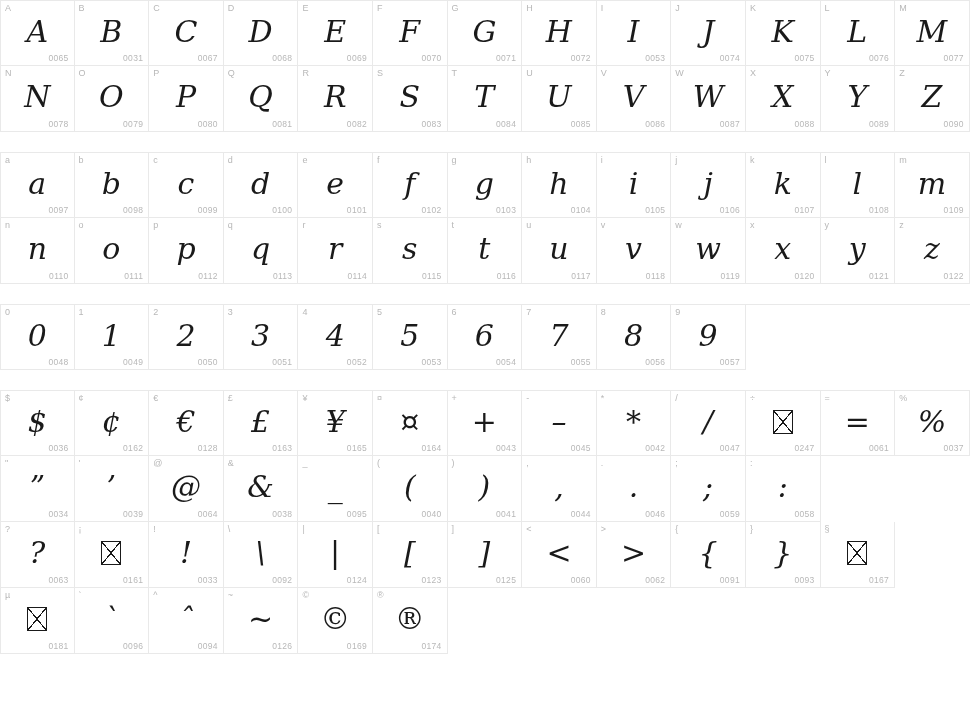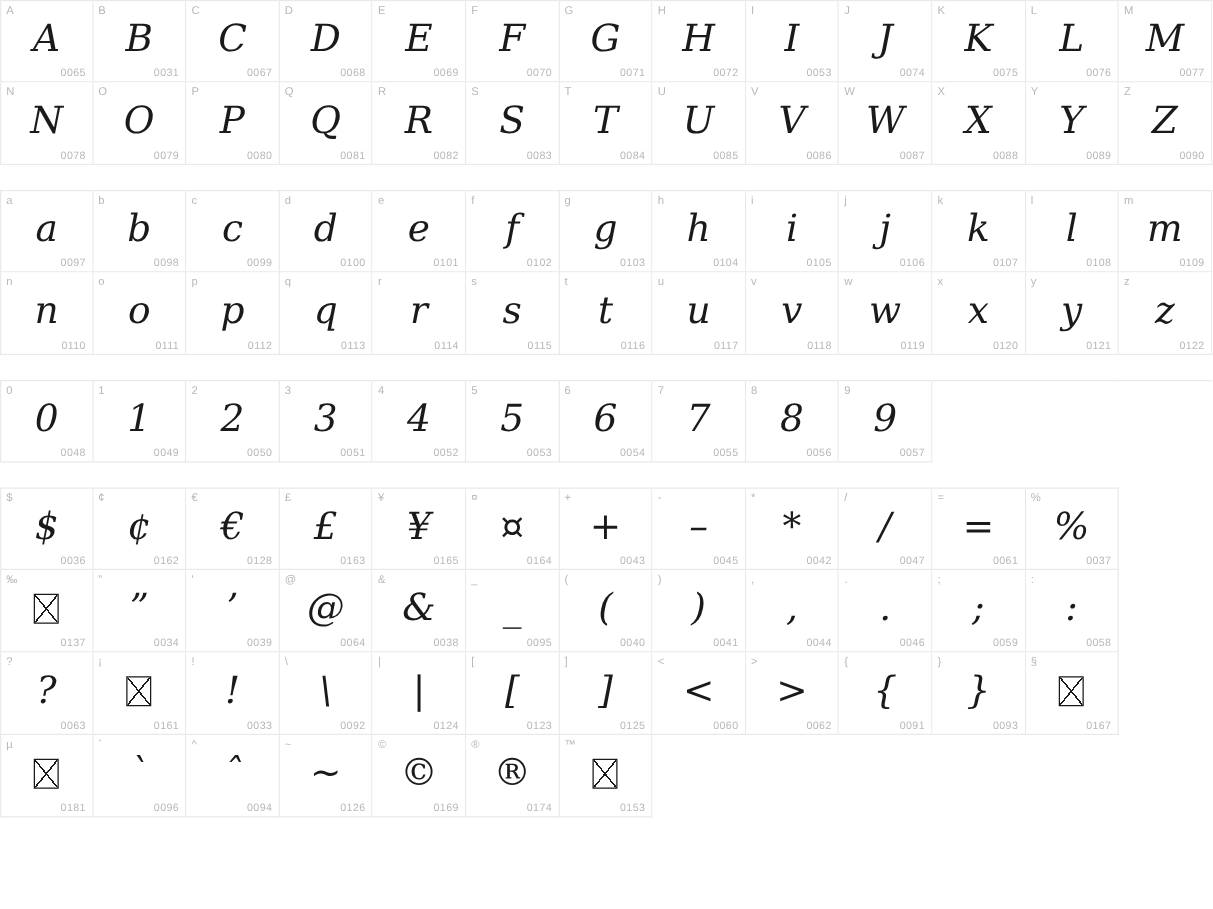--- a/index.html
+++ b/index.html
@@ -479,37 +479,37 @@
           <div class="char-label">*</div>
           <div class="glyph">*</div>
           <div class="code-label">0042</div>
         </div>
         <div class="glyph-cell">
           <div class="char-label">/</div>
           <div class="glyph">/</div>
           <div class="code-label">0047</div>
         </div>
         <div class="glyph-cell">
+          <div class="char-label">÷</div>
+          <div class="glyph notdef"></div>
+          <div class="code-label">0247</div>
+        </div>
+        <div class="glyph-cell">
           <div class="char-label">=</div>
           <div class="glyph">=</div>
           <div class="code-label">0061</div>
         </div>
         <div class="glyph-cell">
           <div class="char-label">%</div>
           <div class="glyph">%</div>
           <div class="code-label">0037</div>
         </div>
       </div>
       <div class="glyph-row">
         <div class="glyph-cell">
-          <div class="char-label">‰</div>
-          <div class="glyph notdef"></div>
-          <div class="code-label">0137</div>
-        </div>
-        <div class="glyph-cell">
           <div class="char-label">"</div>
           <div class="glyph">”</div>
           <div class="code-label">0034</div>
         </div>
         <div class="glyph-cell">
           <div class="char-label">'</div>
           <div class="glyph">’</div>
           <div class="code-label">0039</div>
         </div>
         <div class="glyph-cell">
@@ -643,25 +643,20 @@
         </div>
         <div class="glyph-cell">
           <div class="char-label">©</div>
           <div class="glyph">©</div>
           <div class="code-label">0169</div>
         </div>
         <div class="glyph-cell">
           <div class="char-label">®</div>
           <div class="glyph">®</div>
           <div class="code-label">0174</div>
-        </div>
-        <div class="glyph-cell">
-          <div class="char-label">™</div>
-          <div class="glyph notdef"></div>
-          <div class="code-label">0153</div>
         </div>
         <div class="glyph-cell" style="border-right: none; border-bottom: none;"></div>
         <div class="glyph-cell" style="border-right: none; border-bottom: none;"></div>
         <div class="glyph-cell" style="border-right: none; border-bottom: none;"></div>
         <div class="glyph-cell" style="border-right: none; border-bottom: none;"></div>
         <div class="glyph-cell" style="border-right: none; border-bottom: none;"></div>
         <div class="glyph-cell" style="border-right: none; border-bottom: none;"></div>
       </div>
     </div>
   </div>

